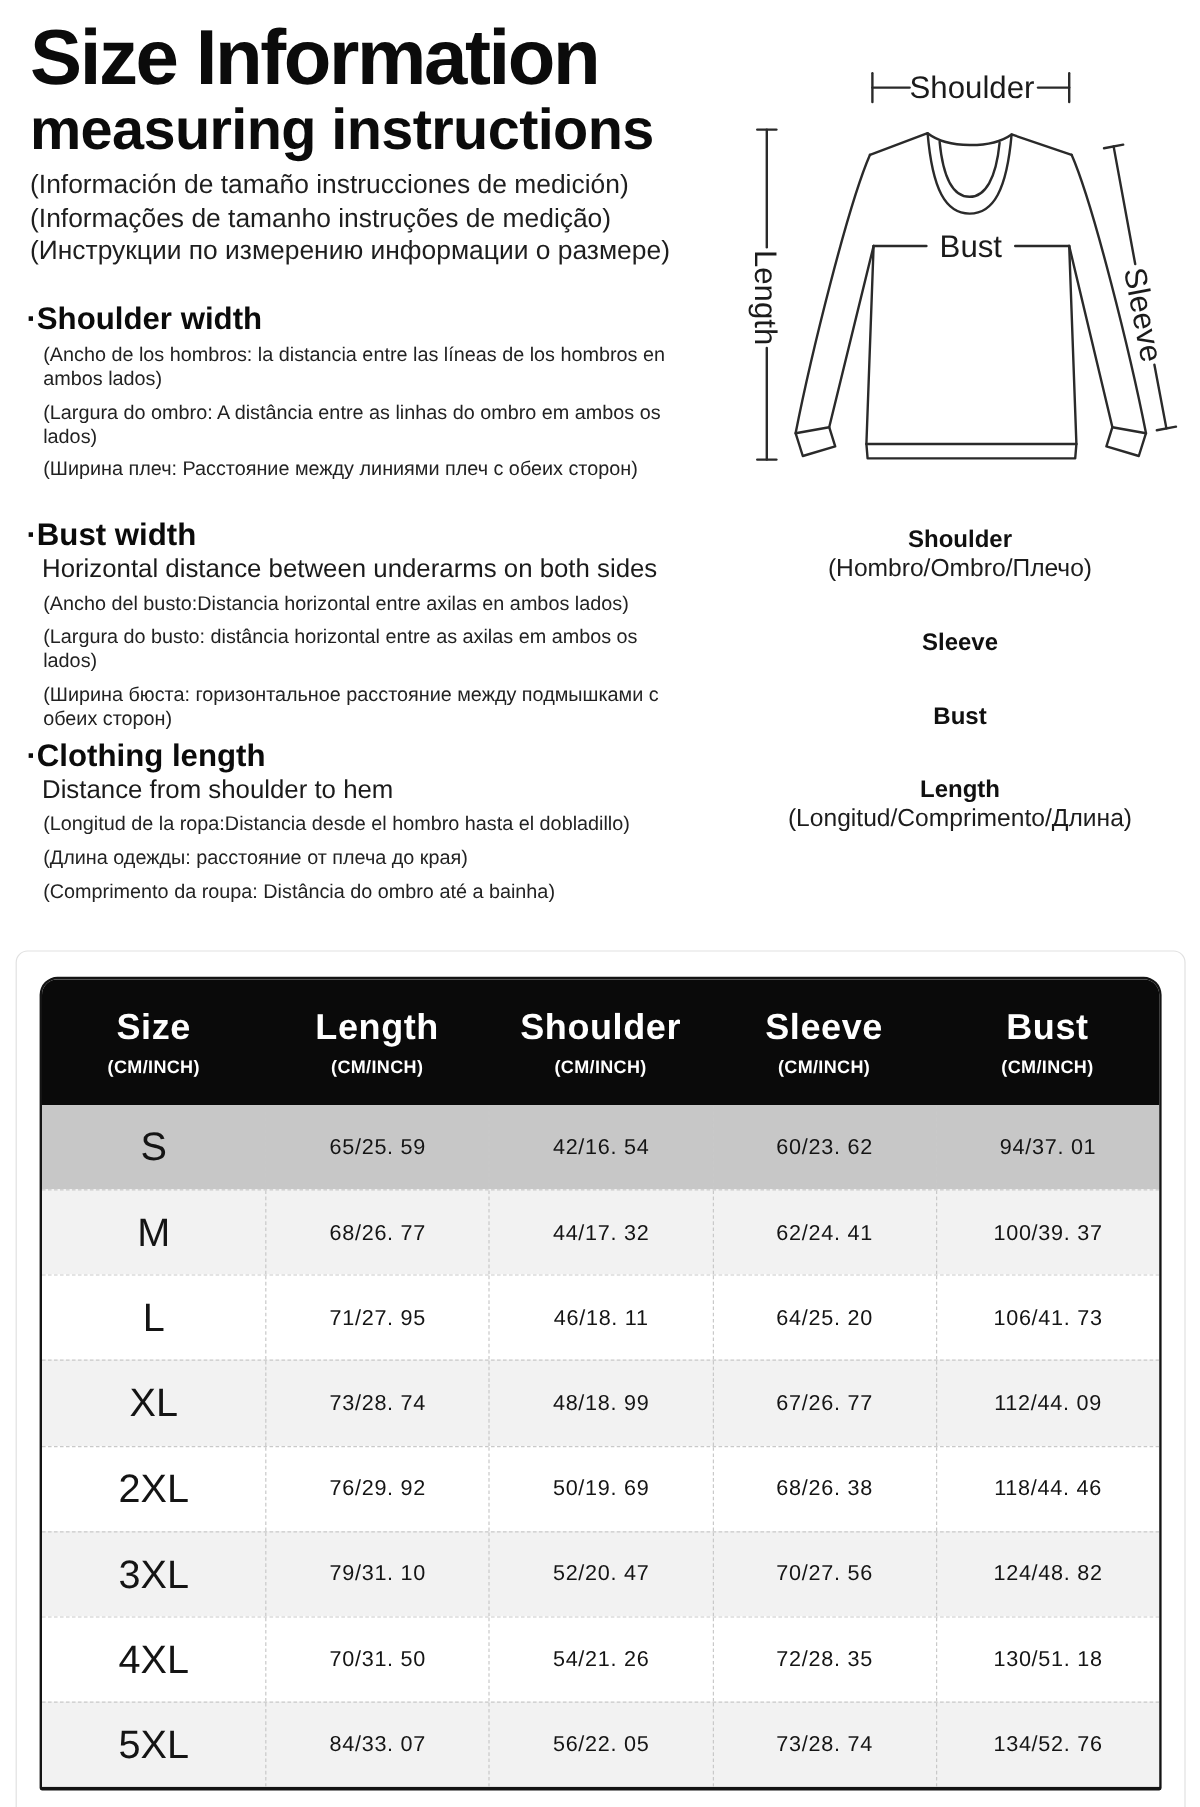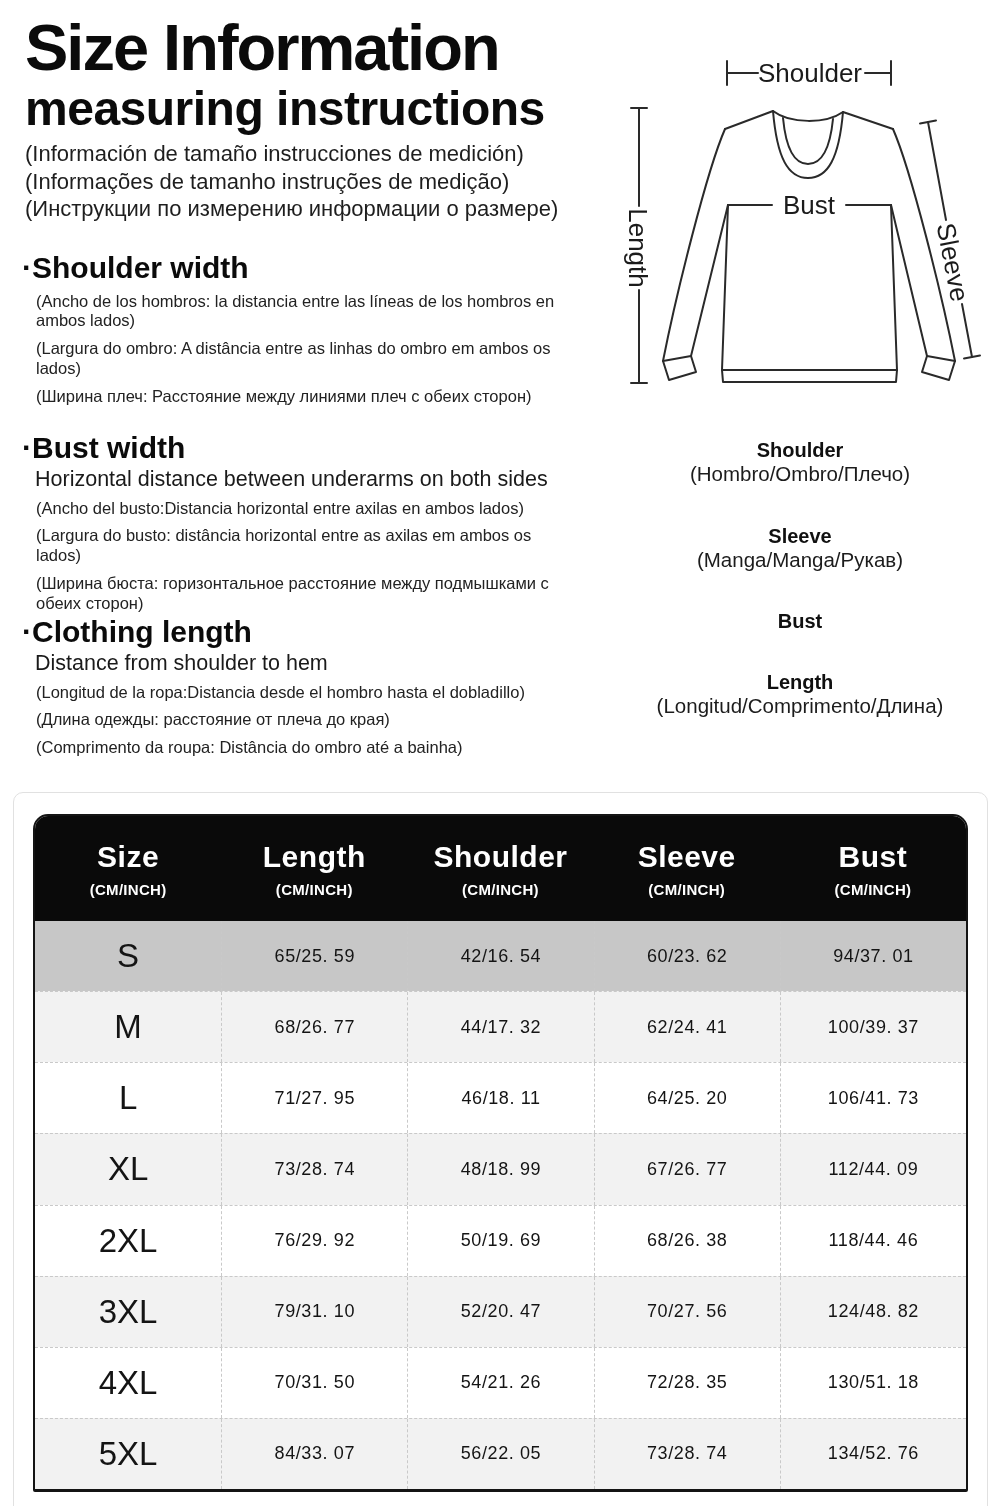--- a/index.html
+++ b/index.html
@@ -11,21 +11,21 @@
   }
   
   .intro{position:absolute;left:25px;top:14px;width:600px}
   .intro h1{margin:0;font-size:65px;font-weight:700;letter-spacing:-2px;line-height:1.04;color:#0b0b0b}
   .intro h2{margin:0;font-size:48px;font-weight:700;letter-spacing:-0.5px;line-height:1.12;color:#0b0b0b}
   .intro-trans{margin:0;font-size:22px;line-height:1.25;color:#1e1e1e}
   .intro-trans:first-of-type{margin-top:5px}
   
   .section{position:absolute;left:22px;width:566px}
   .section-0{top:252px}.section-1{top:432px}.section-2{top:616px}
-  .section h3{margin:0;font-size:30px;font-weight:700;line-height:1.05;color:#0b0b0b}
+  .section h3{margin:0;font-size:26px;font-weight:700;line-height:1.05;color:#0b0b0b}
   .section .desc{margin:3px 0 0 13px;font-size:21.5px;line-height:1.12;color:#1a1a1a}
   .section .trans{margin:8px 0 0 14px;font-size:16.5px;line-height:1.2;color:#222;white-space:pre-line}
   
   .shirt{position:absolute;left:610px;top:30px}
   .shirt path,.shirt line{stroke:#2a2a2a;stroke-width:2;fill:none;stroke-linecap:round;stroke-linejoin:round}
   .shirt text{font-family:"Liberation Sans", sans-serif;font-size:26px;fill:#1b1b1b}
   
   .legend{position:absolute;left:600px;top:438px;width:400px;text-align:center}
   .legend-item{margin-bottom:37px}
   .legend-name{font-size:20px;font-weight:700;line-height:1.2;color:#101010}
@@ -141,21 +141,20 @@
   </g>
 </svg>
 
 <div class="legend">
   <div class="legend-item">
     <div class="legend-name">Shoulder</div>
     <div class="legend-trans">(Hombro/Ombro/Плечо)</div>
   </div>
   <div class="legend-item">
     <div class="legend-name">Sleeve</div>
-    <div class="legend-trans">(Manga/Manga/Рукав)</div>
   </div>
   <div class="legend-item">
     <div class="legend-name">Bust</div>
   </div>
   <div class="legend-item">
     <div class="legend-name">Length</div>
     <div class="legend-trans">(Longitud/Comprimento/Длина)</div>
   </div>
 </div>
 

